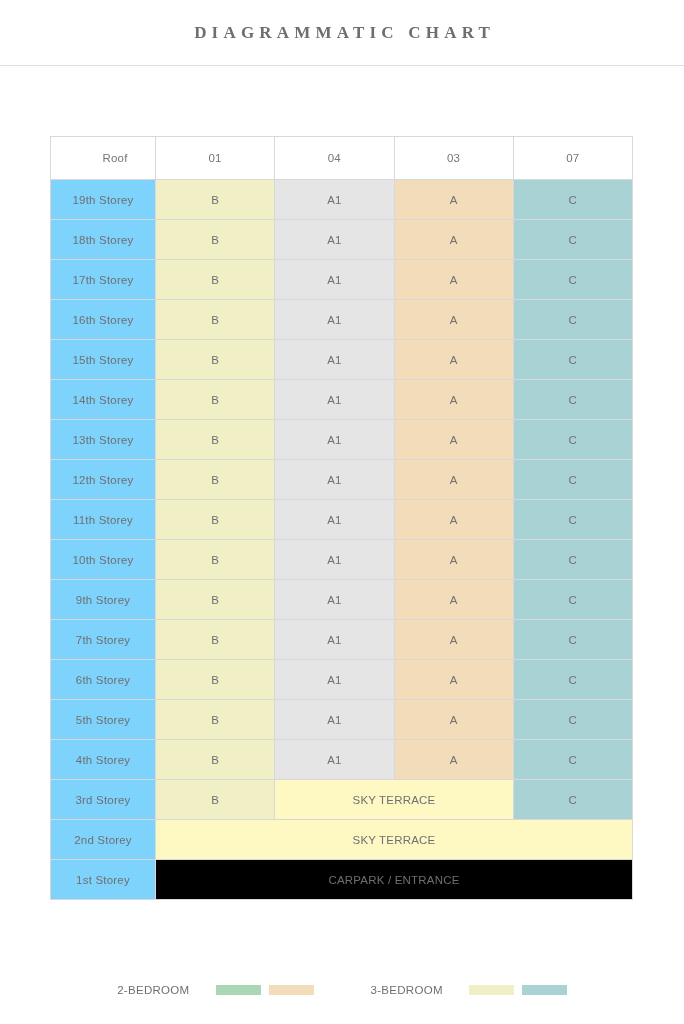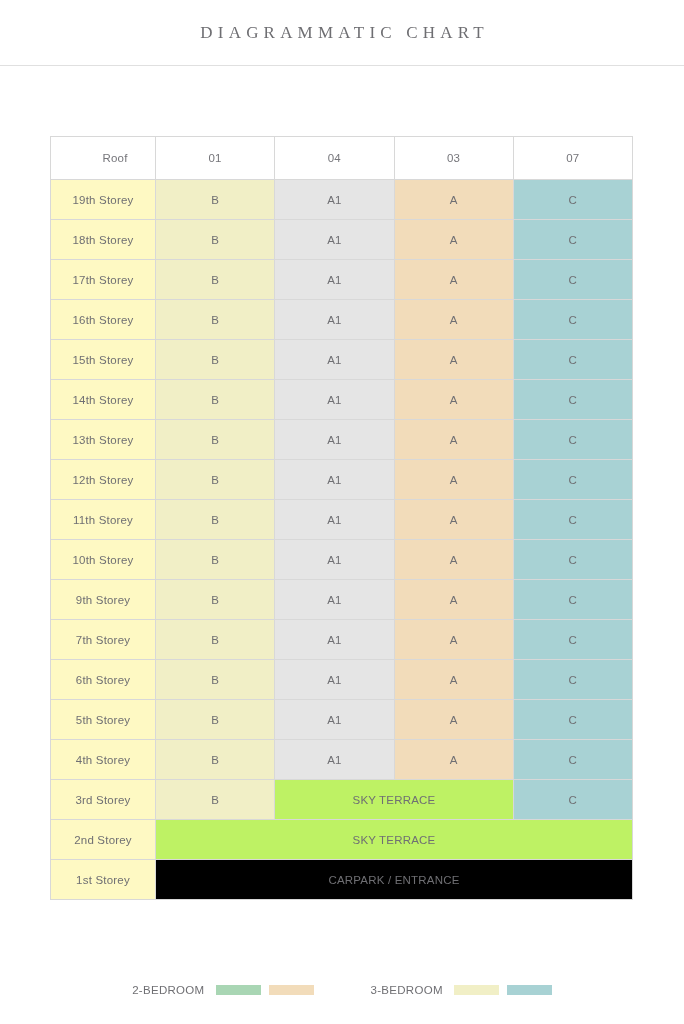--- a/index.html
+++ b/index.html
@@ -23,21 +23,21 @@
     align-items: center;
     justify-content: center;
     box-sizing: border-box;
   }
   .page-title {
     font-family: "Liberation Serif", serif;
     font-size: 17px;
     letter-spacing: 5.2px;
     color: #6e6e72;
     text-indent: 5.2px;
-    font-weight: 400;
+    font-weight: 700;
     white-space: nowrap;
   }
 
   
   .chart-wrap {
     position: absolute;
     left: 50px;
     top: 136px;
     width: 681px;
   }
@@ -61,42 +61,42 @@
   }
 
   
   col.c-label { width: 105px; }
   col.c-unit  { width: 119.25px; }
 
   
   td.storey {
     text-align: left;
     padding-left: 24px;
-    background: #fef9c3;
+    background: #7dd3fc;
     color: #6f6f73;
     font-size: 11.5px;
   }
 
   
   tr.header-row td {
     height: 42px;
     background: #ffffff;
     color: #75757a;
     font-size: 11.5px;
   }
   tr.header-row td.storey {
     padding-left: 24px;
   }
 
   
   .u-b       { background: #f1efc6; color: #8d8a6a; }
   .u-a1      { background: #e5e5e5; color: #5f7f69; }
   .u-a       { background: #f2dcba; color: #93836b; }
   .u-c       { background: #a8d2d4; color: #5d8082; }
-  .u-sky     { background: #bef264; color: #6d7f8c; }
+  .u-sky     { background: #fef9c3; color: #6d7f8c; }
   .u-carpark { background: #000000; color: #76767a; }
 
   
   .legend {
     position: absolute;
     left: 0;
     top: 984px;
     width: 684px;
     display: flex;
     justify-content: center;
@@ -104,21 +104,21 @@
     gap: 57px;
   }
   .legend-group {
     display: flex;
     align-items: center;
   }
   .legend-label {
     font-size: 11.5px;
     color: #6f6f73;
     letter-spacing: 0.3px;
-    margin-right: 11px;
+    margin-right: 26px;
     white-space: nowrap;
   }
   .swatch {
     width: 45px;
     height: 10px;
     display: inline-block;
   }
   .swatch + .swatch { margin-left: 8px; }
   .sw-green  { background: #a9d6b4; }
   .sw-orange { background: #f2dcba; }

